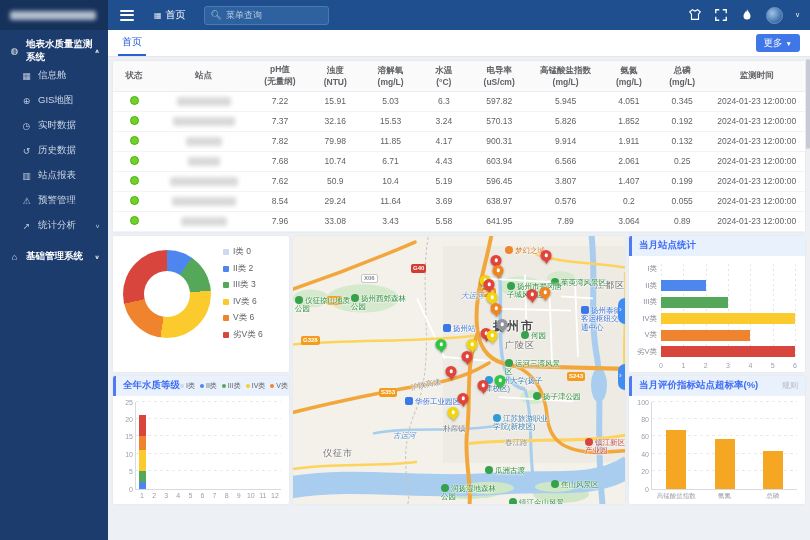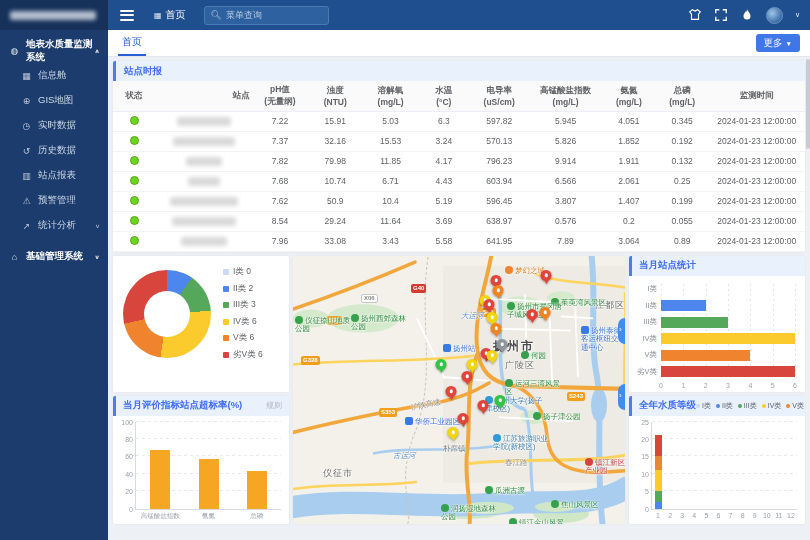--- a/index.html
+++ b/index.html
@@ -203,28 +203,27 @@
       <div class="tab">首页</div>
       <button class="more-btn">
         <span>更多</span>
         <span class="c">▼</span>
       </button>
     </div>
 
     <div class="content">
 
       <section class="panel tbl-panel">
-        <div class="ptitle">站点时报</div>
         <table>
           <thead>
               <tr>
                 <th style="width: 42px;">
                   <div class="cn">状态</div>
                 </th>
-                <th style="width: 96px; text-align: right;">
+                <th style="width: 96px;">
                   <div class="cn">站点</div>
                 </th>
                 <th style="width: 56px;">
                   <div class="cn">pH值</div>
                   <div class="cu">(无量纲)</div>
                 </th>
                 <th style="width: 54px;">
                   <div class="cn">浊度</div>
                   <div class="cu">(NTU)</div>
                 </th>
@@ -284,21 +283,21 @@
                 <td>0.192</td>
                 <td>2024-01-23 12:00:00</td>
               </tr>
               <tr>
                 <td><span class="dot"></span></td>
                 <td><span class="blur-name" style="width: 36px;"></span></td>
                 <td>7.82</td>
                 <td>79.98</td>
                 <td>11.85</td>
                 <td>4.17</td>
-                <td>796.23</td>
+                <td>900.31</td>
                 <td>9.914</td>
                 <td>1.911</td>
                 <td>0.132</td>
                 <td>2024-01-23 12:00:00</td>
               </tr>
               <tr>
                 <td><span class="dot"></span></td>
                 <td><span class="blur-name" style="width: 32px;"></span></td>
                 <td>7.68</td>
                 <td>10.74</td>
@@ -655,48 +654,20 @@
                   <div class="hbar-track">
                     <div class="hbar-bar" style="width: 100%; background: rgb(215, 69, 60);"></div>
                   </div>
                 </div>
               </div>
             </div>
         </section>
 
         <section class="panel">
           <div class="chart-head">
-            <span>当月评价指标站点超标率(%)</span>
-            <span class="right" style="margin-left:auto;color:#b5b9c2;font-weight:normal;font-size:8px;">规则</span>
-          </div>
-          <div class="chart-body">
-              <div class="vchart" id="exceedChart">
-                <div class="ylab" style="bottom: 0%;">0</div>
-                <div class="ylab" style="bottom: 20%;">20</div>
-                <div class="hgrid" style="bottom: 20%;"></div>
-                <div class="ylab" style="bottom: 40%;">40</div>
-                <div class="hgrid" style="bottom: 40%;"></div>
-                <div class="ylab" style="bottom: 60%;">60</div>
-                <div class="hgrid" style="bottom: 60%;"></div>
-                <div class="ylab" style="bottom: 80%;">80</div>
-                <div class="hgrid" style="bottom: 80%;"></div>
-                <div class="ylab" style="bottom: 100%;">100</div>
-                <div class="hgrid" style="bottom: 100%;"></div>
-                <div class="xlab" style="left: 16.6667%; font-size: 6.5px;">高锰酸盐指数</div>
-                <div class="vbar" style="left: calc(16.6667% - 10px); width: 20px; height: 67%; background: rgb(245, 166, 35);"></div>
-                <div class="xlab" style="left: 50%; font-size: 6.5px;">氨氮</div>
-                <div class="vbar" style="left: calc(50% - 10px); width: 20px; height: 57%; background: rgb(245, 166, 35);"></div>
-                <div class="xlab" style="left: 83.3333%; font-size: 6.5px;">总磷</div>
-                <div class="vbar" style="left: calc(83.3333% - 10px); width: 20px; height: 43%; background: rgb(245, 166, 35);"></div>
-              </div>
-            </div>
-        </section>
-
-        <section class="panel">
-          <div class="chart-head">
             <span>全年水质等级</span>
             <div class="legend-inline">
                 <span class="lg-item">
                   <span class="lg-sw" style="background: rgb(204, 217, 240);"></span>
                   <span>I类</span>
                 </span>
                 <span class="lg-item">
                   <span class="lg-sw" style="background: rgb(77, 134, 238);"></span>
                   <span>II类</span>
                 </span>
@@ -741,19 +712,47 @@
                 <div class="xlab" style="left: 54.1667%;">7</div>
                 <div class="xlab" style="left: 62.5%;">8</div>
                 <div class="xlab" style="left: 70.8333%;">9</div>
                 <div class="xlab" style="left: 79.1667%;">10</div>
                 <div class="xlab" style="left: 87.5%;">11</div>
                 <div class="xlab" style="left: 95.8333%;">12</div>
               </div>
             </div>
         </section>
 
+        <section class="panel">
+          <div class="chart-head">
+            <span>当月评价指标站点超标率(%)</span>
+            <span class="right" style="margin-left:auto;color:#b5b9c2;font-weight:normal;font-size:8px;">规则</span>
+          </div>
+          <div class="chart-body">
+              <div class="vchart" id="exceedChart">
+                <div class="ylab" style="bottom: 0%;">0</div>
+                <div class="ylab" style="bottom: 20%;">20</div>
+                <div class="hgrid" style="bottom: 20%;"></div>
+                <div class="ylab" style="bottom: 40%;">40</div>
+                <div class="hgrid" style="bottom: 40%;"></div>
+                <div class="ylab" style="bottom: 60%;">60</div>
+                <div class="hgrid" style="bottom: 60%;"></div>
+                <div class="ylab" style="bottom: 80%;">80</div>
+                <div class="hgrid" style="bottom: 80%;"></div>
+                <div class="ylab" style="bottom: 100%;">100</div>
+                <div class="hgrid" style="bottom: 100%;"></div>
+                <div class="xlab" style="left: 16.6667%; font-size: 6.5px;">高锰酸盐指数</div>
+                <div class="vbar" style="left: calc(16.6667% - 10px); width: 20px; height: 67%; background: rgb(245, 166, 35);"></div>
+                <div class="xlab" style="left: 50%; font-size: 6.5px;">氨氮</div>
+                <div class="vbar" style="left: calc(50% - 10px); width: 20px; height: 57%; background: rgb(245, 166, 35);"></div>
+                <div class="xlab" style="left: 83.3333%; font-size: 6.5px;">总磷</div>
+                <div class="vbar" style="left: calc(83.3333% - 10px); width: 20px; height: 43%; background: rgb(245, 166, 35);"></div>
+              </div>
+            </div>
+        </section>
+
       </div>
     </div>
   </div>
 </div>
 <div class="pagebar">
     <div class="thumb"></div>
   </div>
 
 </body></html>

